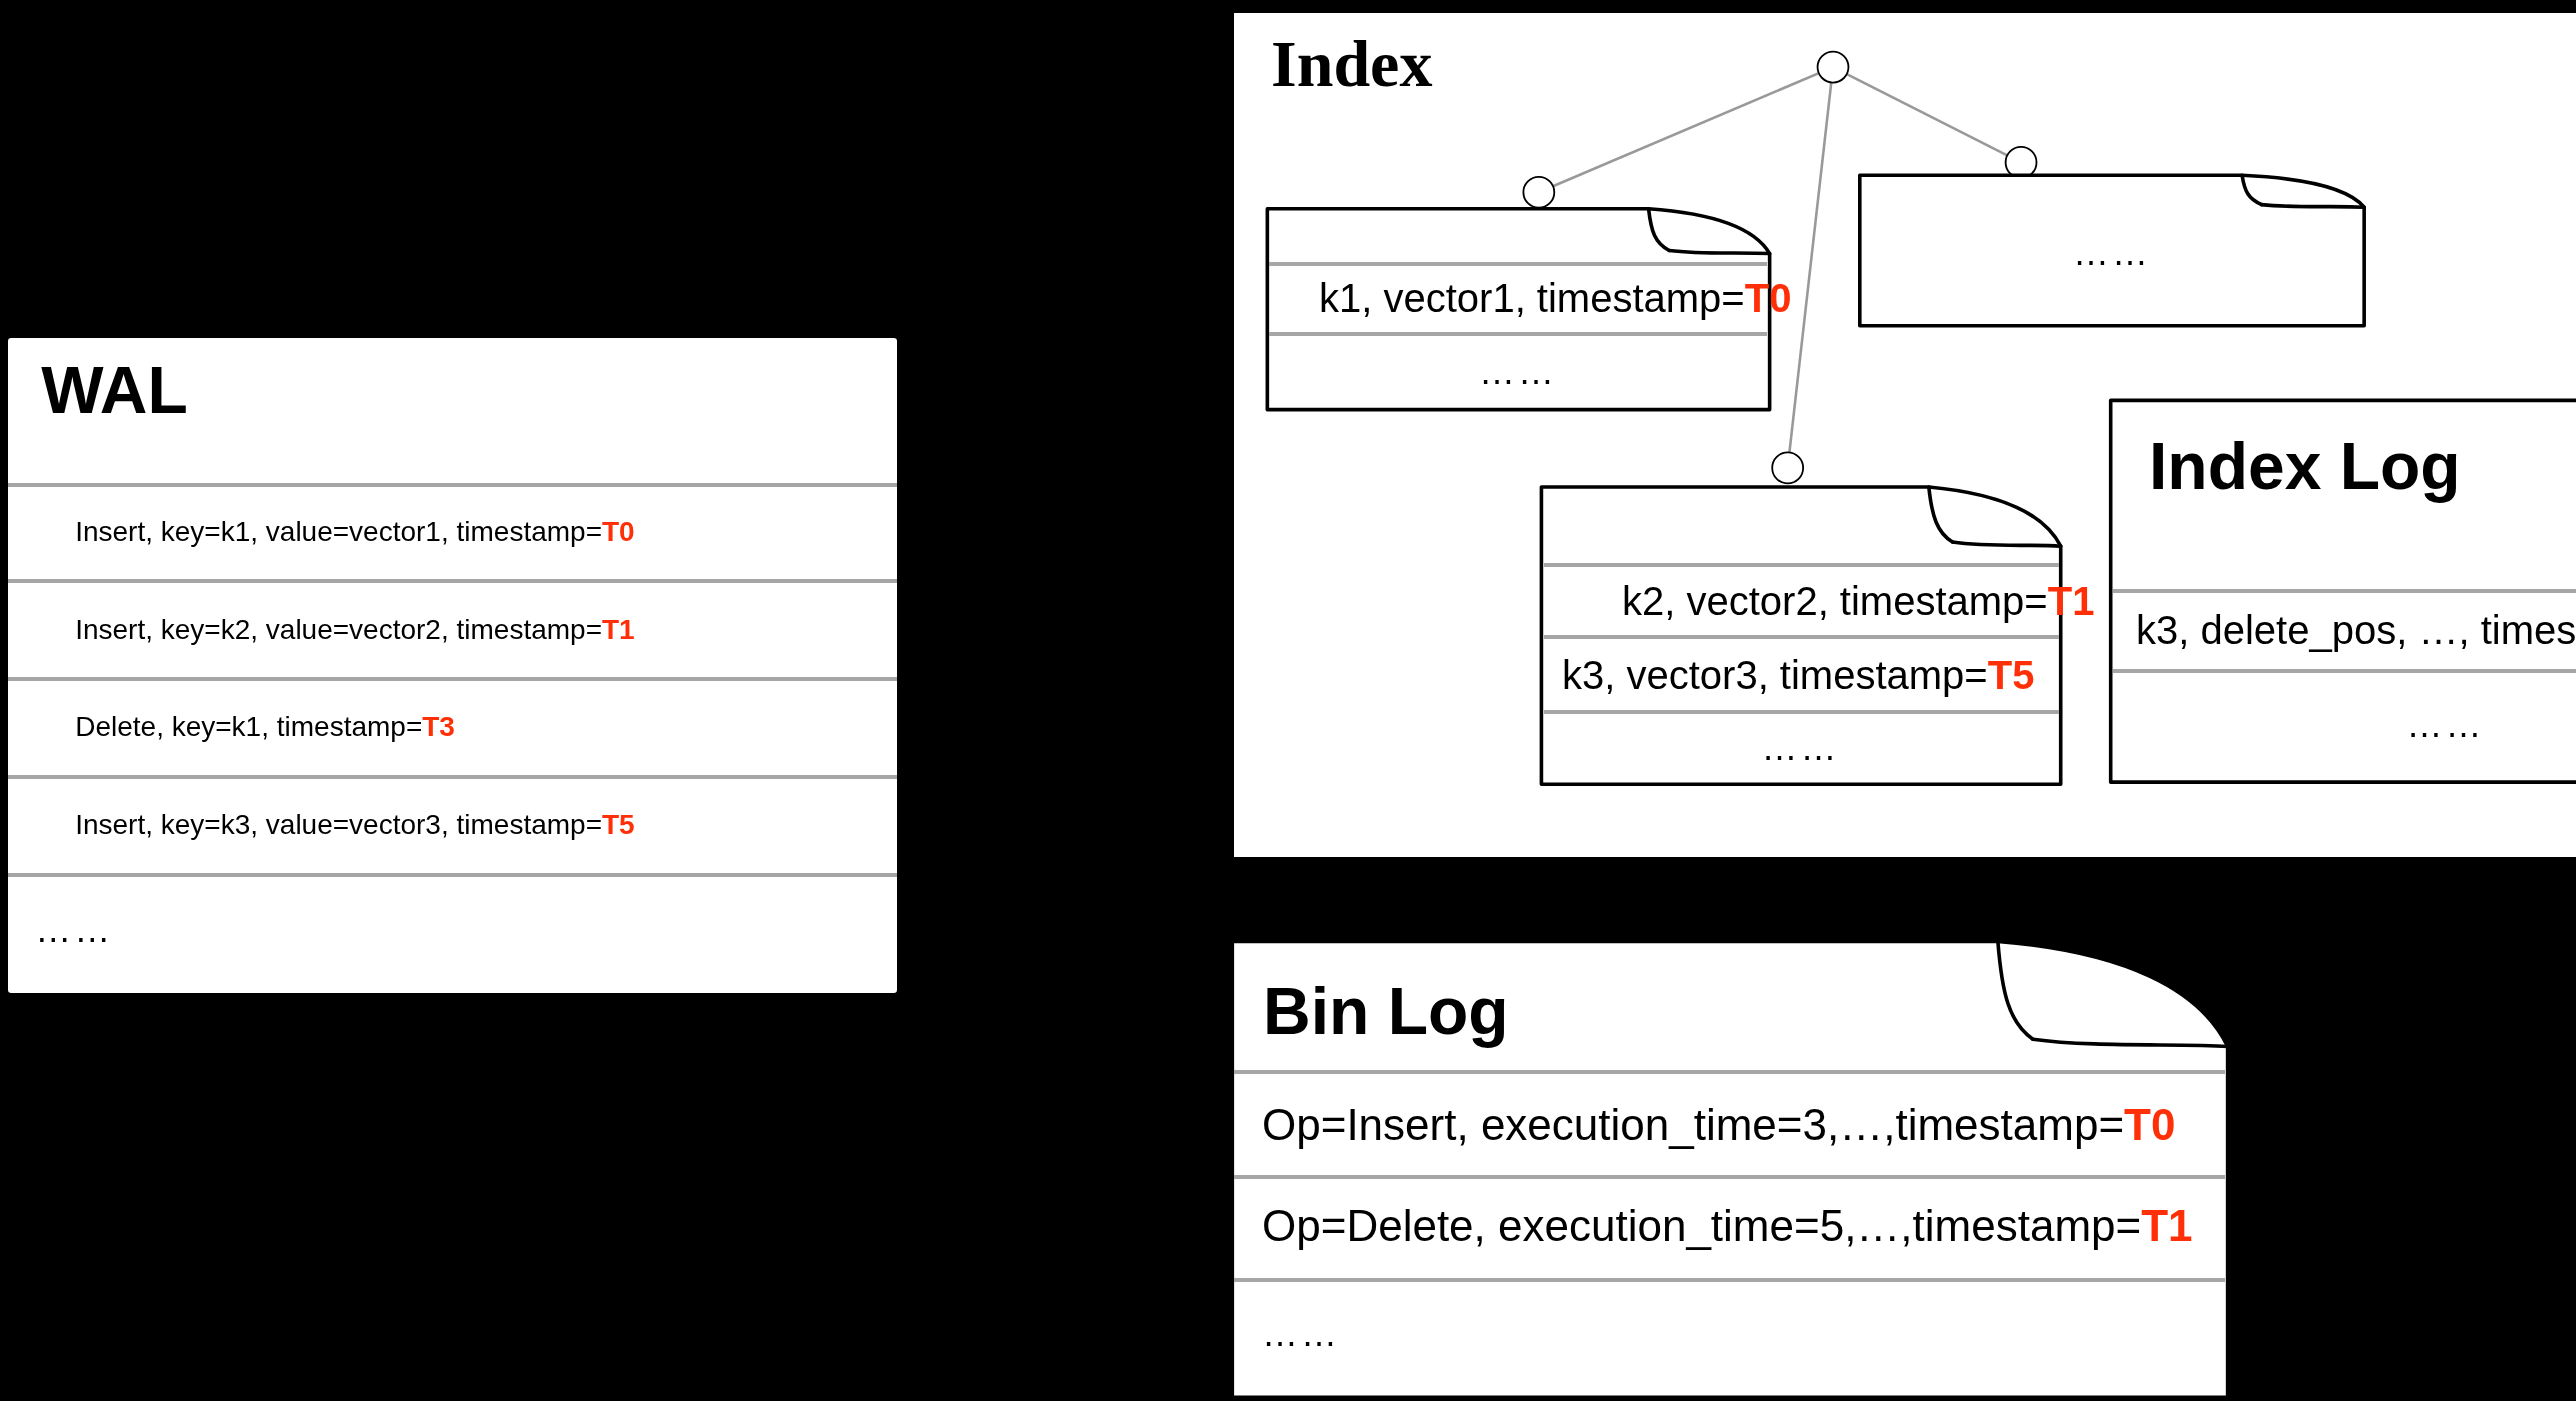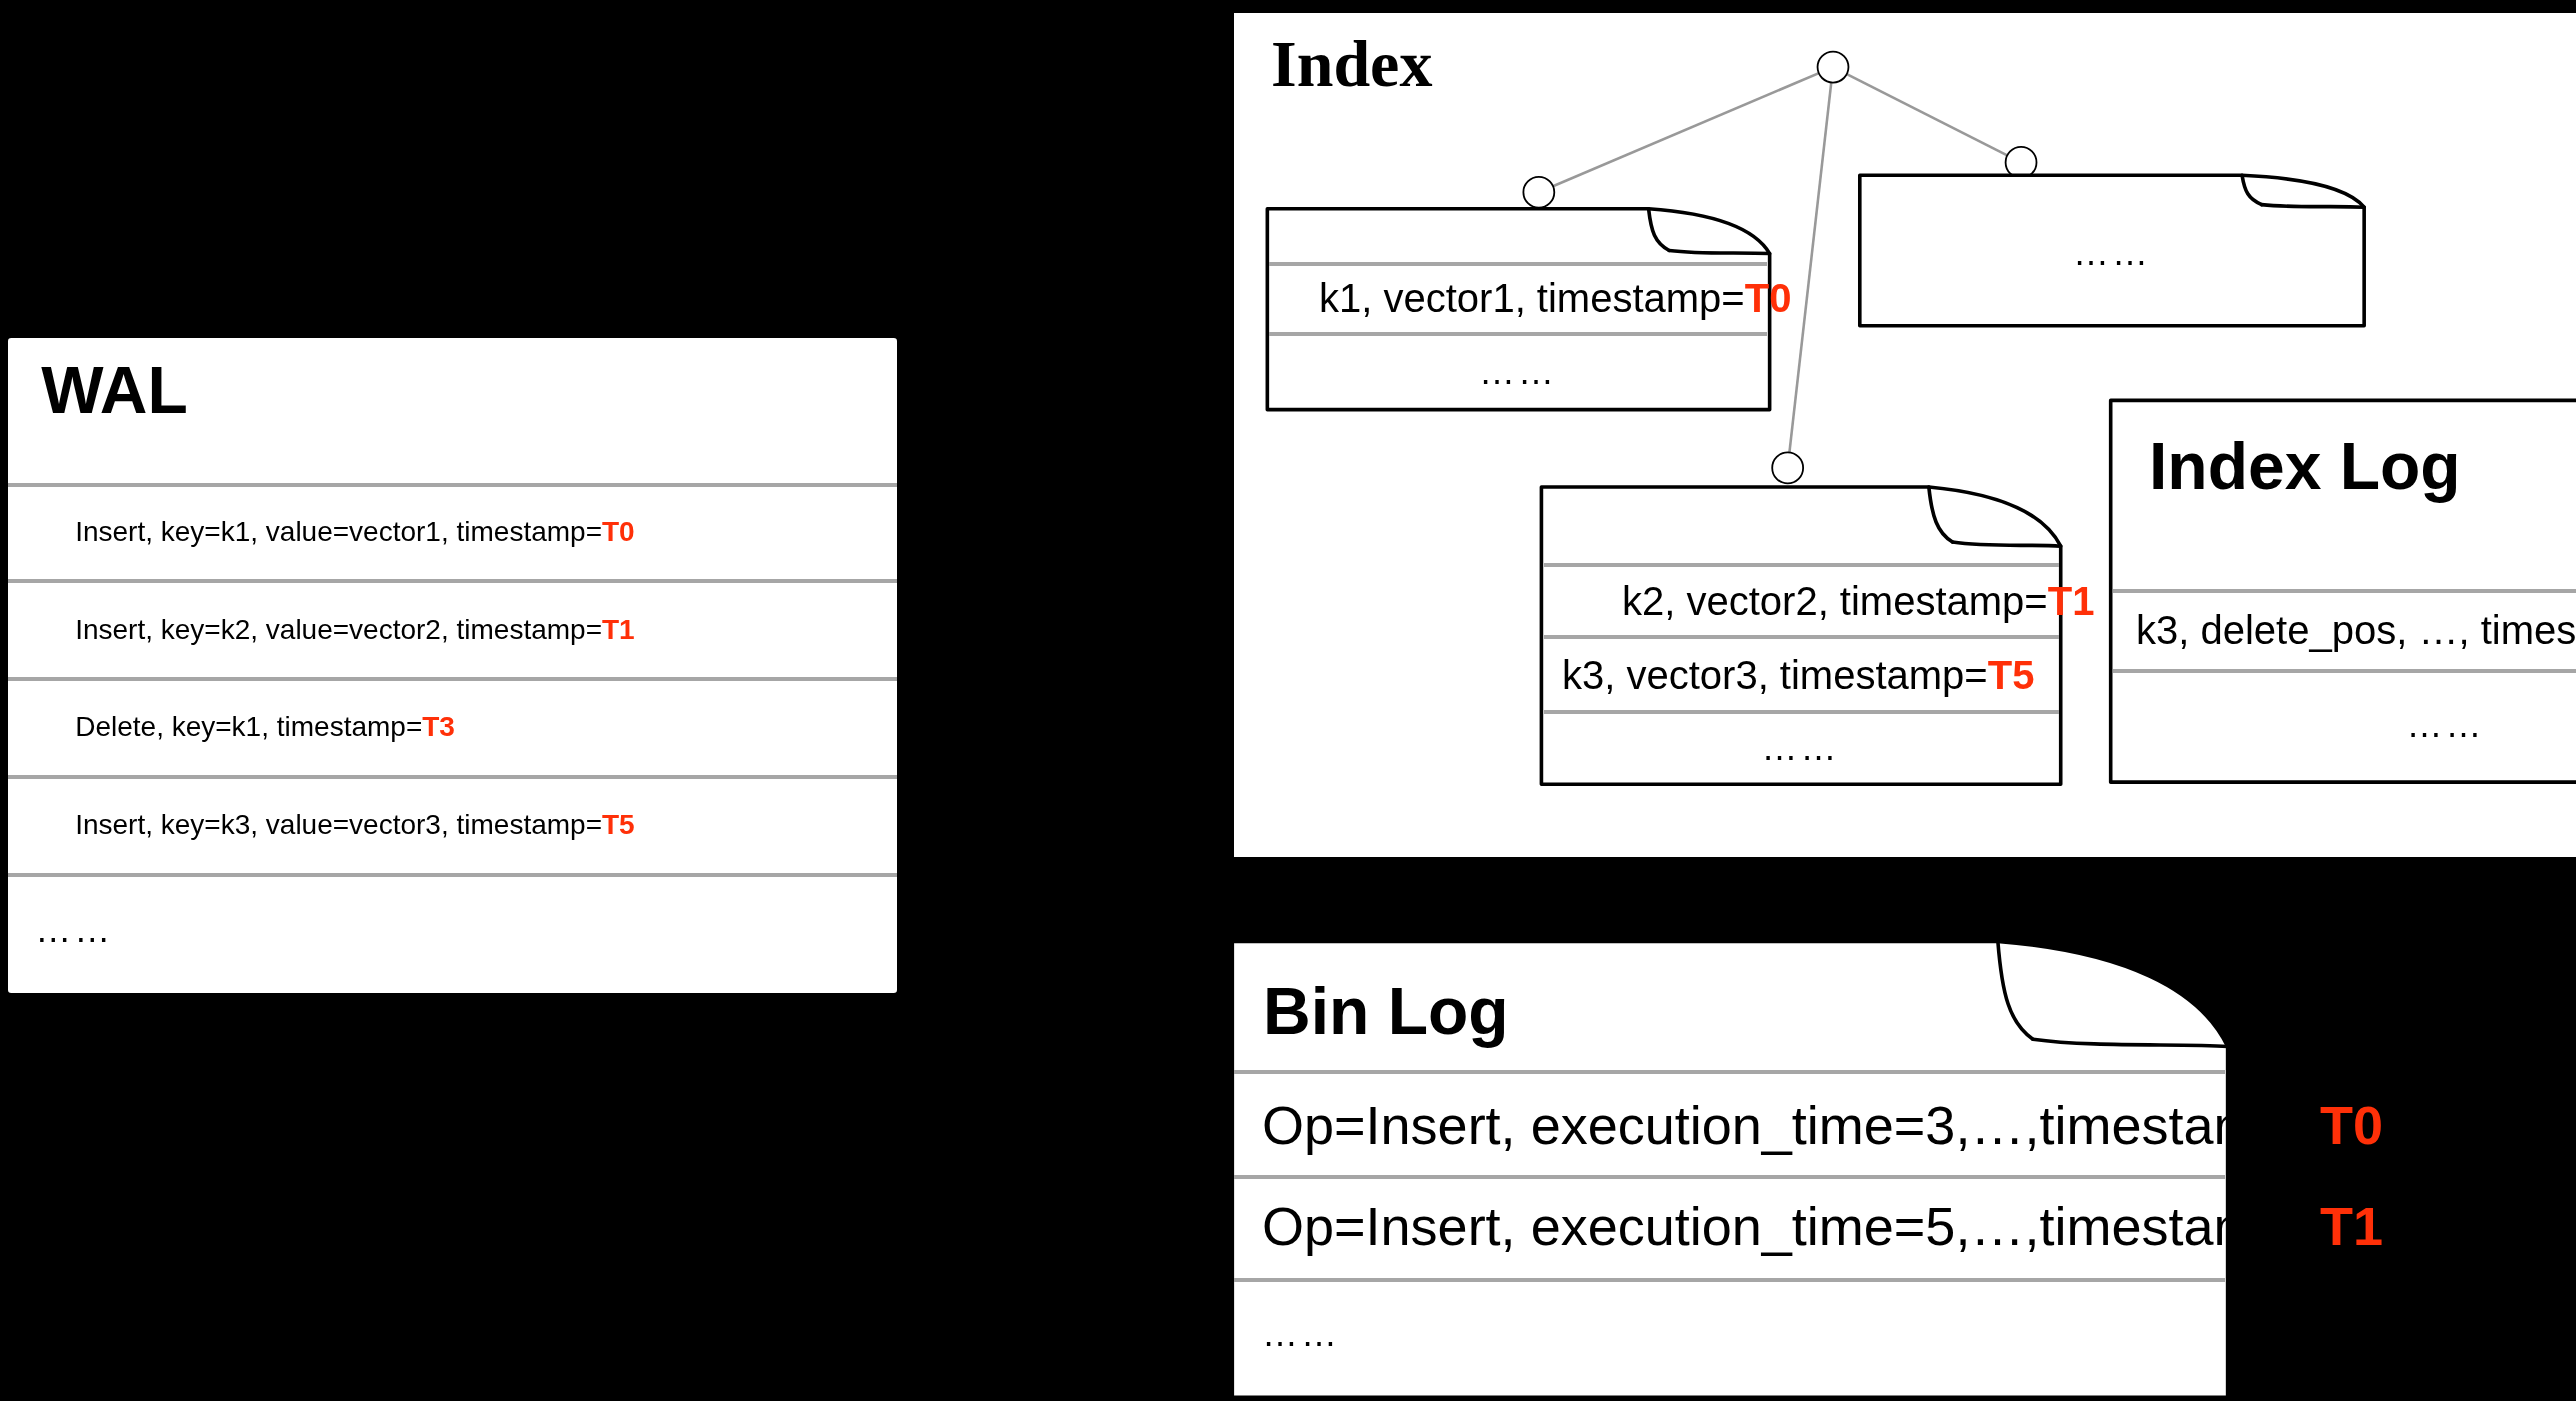--- a/index.html
+++ b/index.html
@@ -14,21 +14,21 @@
     position:relative;width:2817px;height:1402px;overflow:hidden;
     background:var(--background);
     font-family:"Liberation Sans", sans-serif;
     color:#000;
   }
   .abs{position:absolute;}
   .panel{background:var(--paper);}
   .title{font-weight:bold;font-size:66px;line-height:1;white-space:nowrap;transform:translateY(-50%);}
   .row{font-size:40px;line-height:1;white-space:nowrap;transform:translateY(-50%);}
   .row-sm{font-size:28px;margin-left:40px;}
-  .row-lg{font-size:54px;text-align:center;}
+  .row-lg{font-size:44px;text-align:center;}
   .ts{color:var(--accent-red);font-weight:bold;}
   .divider{height:3.6px;background:var(--divider-gray);}
   .dots{font-size:36px;letter-spacing:3.1px;line-height:1;transform:translateY(-50%);}
   .center{text-align:center;}
   svg{position:absolute;left:0;top:0;z-index:1;}
   .txt-layer{z-index:2;}
   .edge{stroke:var(--edge-gray);stroke-width:5;fill:none;}
   .node{fill:var(--paper);stroke:#000;stroke-width:3.5;}
   .sheet{fill:var(--paper);stroke:#000;stroke-width:7;stroke-linejoin:round;}
   .fold{fill:none;stroke:#000;stroke-width:7;stroke-linecap:round;}
@@ -141,20 +141,20 @@
     <div class="abs divider" style="left:2113px;top:669px;width:665px;"></div>
     <div class="abs dots center" style="left:2111px;width:669px;top:725px;">……</div>
 
     <div class="abs title" style="left:1263px;top:1011px;">Bin Log</div>
     <div class="abs divider" style="left:1234px;top:1070px;width:991px;"></div>
     <div class="abs row row-lg" style="left:1262px;top:1125px;">
       <span>Op=Insert, execution_time=3,…,timestamp=</span><span class="ts">T0</span>
     </div>
     <div class="abs divider" style="left:1234px;top:1175px;width:991px;"></div>
     <div class="abs row row-lg" style="left:1262px;top:1226px;">
-      <span>Op=Insert, execution_time=5,…,timestamp=</span><span class="ts">T1</span>
+      <span>Op=Delete, execution_time=5,…,timestamp=</span><span class="ts">T1</span>
     </div>
     <div class="abs divider" style="left:1234px;top:1278px;width:991px;"></div>
     <div class="abs dots" style="left:1262px;top:1334px;">……</div>
   </div>
 
 </div>
 
 
 </body></html>

